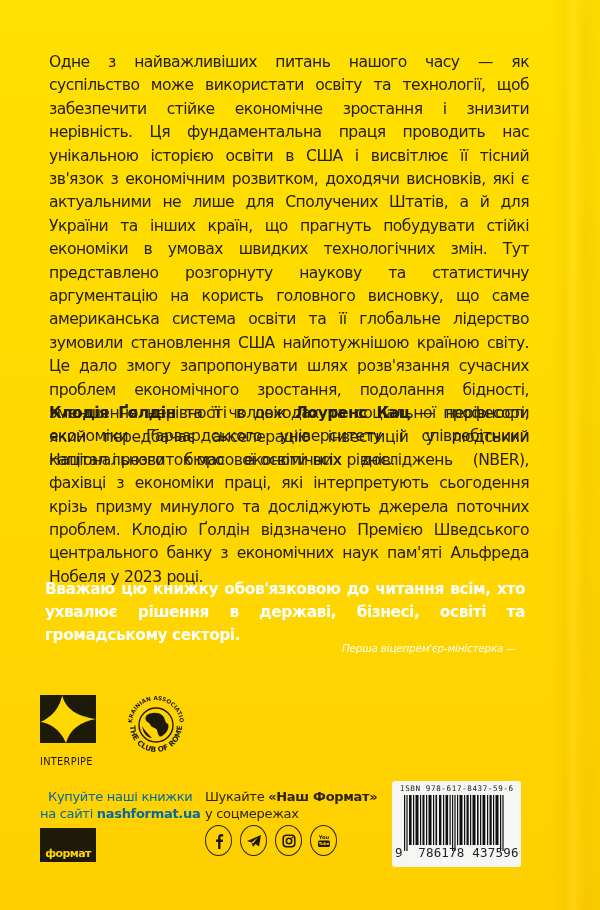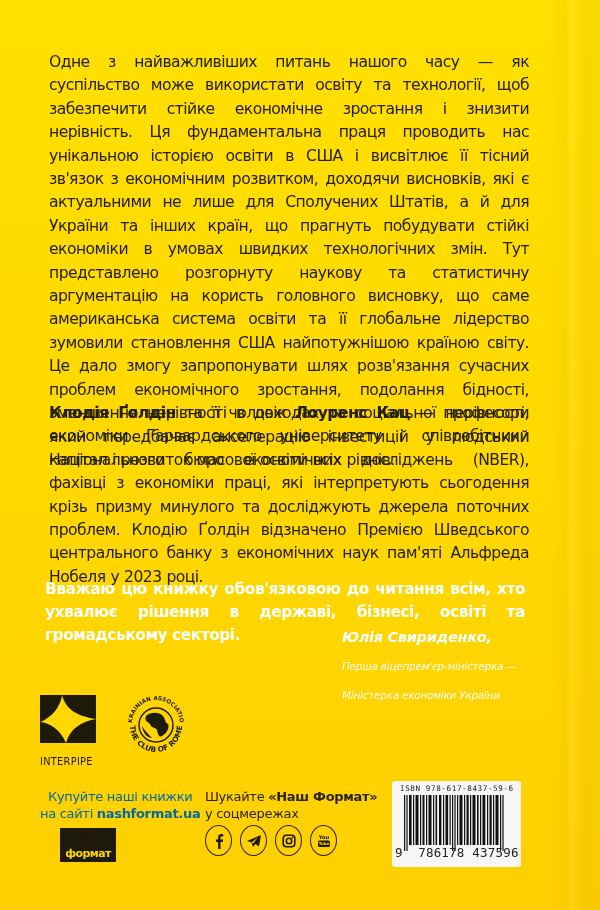--- a/index.html
+++ b/index.html
@@ -51,21 +51,21 @@
     }
     .club-rome { position: absolute; left: 124px; top: 688px; width: 64px; height: 72px; }
 
     .buy-text {
       position: absolute; left: 40px; top: 788px; font-size: 13px; line-height: 17px;
       font-family: "DejaVu Sans", "Liberation Sans", sans-serif; letter-spacing: -0.3px;
       color: #0369a1;
       text-align: center;
     }
     .buy-text b { font-weight: bold; }
-    .nash-logo { position: absolute; left: 40px; top: 828px; width: 56px; height: 34px; margin-left: 20px; }
+    .nash-logo { position: absolute; left: 40px; top: 828px; width: 56px; height: 34px; }
 
     .social-text {
       position: absolute; left: 205px; top: 788px; font-size: 13px; line-height: 17px;
       font-family: "DejaVu Sans", "Liberation Sans", sans-serif; letter-spacing: -0.3px;
       color: #2a2410;
     }
     .social-text b { font-weight: bold; text-align: right; }
     .socials { position: absolute; left: 205px; top: 825px; display: flex; gap: 8px; }
     .social-btn {
       width: 27px; height: 31px; border: 1.4px solid #2a2410; border-radius: 50%;
@@ -95,23 +95,21 @@
 
 <div class="spine-shade"></div>
 
 <p class="text-block para1">Одне з найважливіших питань нашого часу — як суспільство може використати освіту та технології, щоб забезпечити стійке економічне зростання і знизити нерівність. Ця фундаментальна праця проводить нас унікальною історією освіти в США і висвітлює її тісний зв'язок з економічним розвитком, доходячи висновків, які є актуальними не лише для Сполучених Штатів, а й для України та інших країн, що прагнуть побудувати стійкі економіки в умовах швидких технологічних змін. Тут представлено розгорнуту наукову та статистичну аргументацію на користь головного висновку, що саме американська система освіти та її глобальне лідерство зумовили становлення США найпотужнішою країною світу. Це дало змогу запропонувати шлях розв'язання сучасних проблем економічного зростання, подолання бідності, зменшення нерівності в доходах та соціальної нерівності, який передбачає акселерацію інвестицій у людський капітал і розвиток масової освіти всіх рівнів.</p>
 
 <p class="text-block para2"><b>Клодія Ґолдін</b><span> та її чоловік </span><b>Лоуренс Кац</b><span> — професори економіки Гарвардського університету і співробітники Національного бюро економічних досліджень (NBER), фахівці з економіки праці, які інтерпретують сьогодення крізь призму минулого та досліджують джерела поточних проблем. Клодію Ґолдін відзначено Премією Шведського центрального банку з економічних наук пам'яті Альфреда Нобеля у 2023 році.</span></p>
 
 <p class="quote">Вважаю цю книжку обов'язковою до читання всім, хто ухвалює рішення в державі, бізнесі, освіті та громадському секторі.</p>
 
 <div class="attribution">
-  <div class="attr-name">Юлія Свириденко,</div>
   <div class="attr-role">Перша віцепрем'єр-міністерка —</div>
-  <div class="attr-role">Міністерка економіки України</div>
 </div>
 
 <div class="interpipe">
   <svg width="56" height="48" viewBox="0 0 56 48">
     <rect x="0" y="0" width="56" height="48" fill="#1e1a0a"></rect>
     <path d="M20,0 Q28,20 56,22 L56,0 Z" fill="#1e1a0a"></path>
     <path d="M22,0 C26,14 36,21 56,24 C40,27 30,34 26,48 C20,34 10,28 0,27 C12,22 20,12 22,0 Z" fill="#ffd800"></path>
     <path d="M0,0 L22,0 C20,12 12,22 0,27 Z" fill="#1e1a0a"></path>
   </svg>
   <div class="interpipe-label">INTERPIPE</div>

